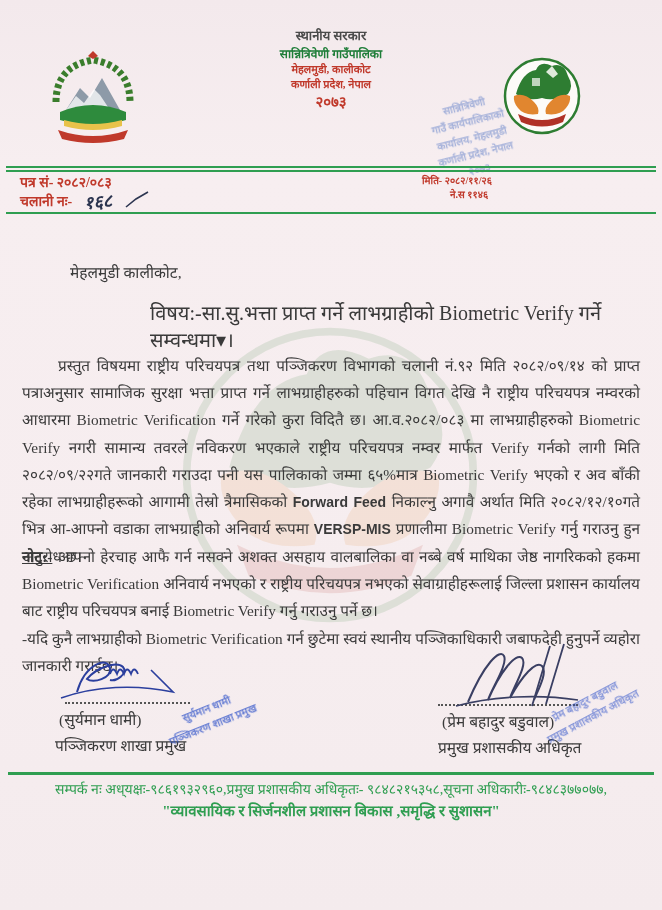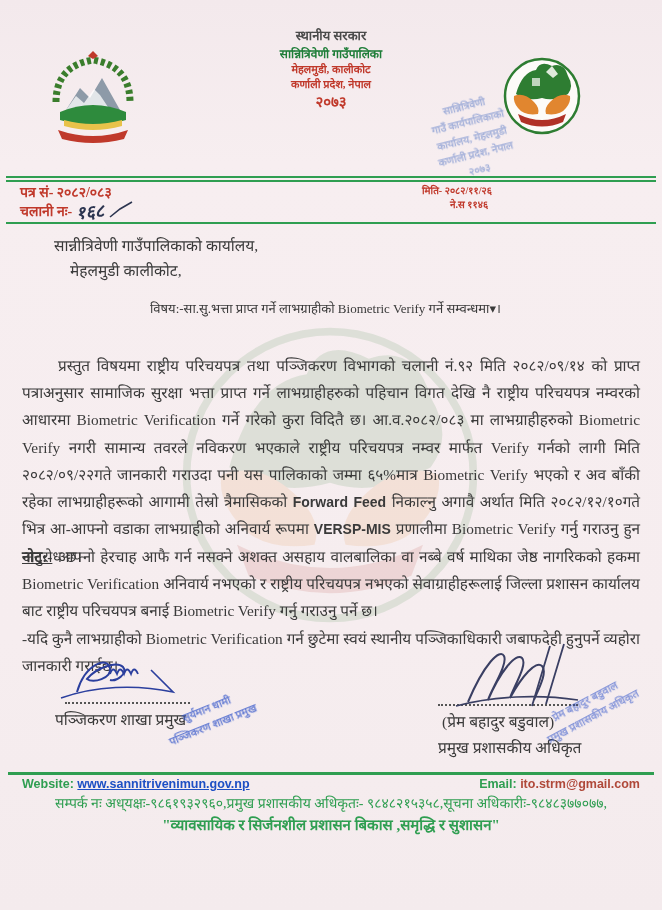--- a/index.html
+++ b/index.html
@@ -15,34 +15,34 @@
   .hd-office{font-size:30px;font-weight:bold;color:#c0392b;margin-top:2px;}
   .hd-addr{font-size:11px;font-weight:bold;color:#c0392b;margin-top:1px;}
   .hd-year{font-size:15px;font-weight:bold;color:#c0392b;margin-top:1px;}
   .emblem{position:absolute;top:50px;left:42px;width:102px;height:96px;}
   .logo-right{position:absolute;top:56px;left:502px;width:80px;height:80px;}
   .hd-stamp{position:absolute;top:98px;left:402px;width:140px;transform:rotate(-14deg);
             color:#6d88cb;opacity:.6;filter:blur(.4px);text-align:center;
             font-size:10.5px;line-height:1.55;font-weight:bold;}
   .hd-stamp span{display:block;}
   
-  .ref-band{position:absolute;top:180px;left:6px;right:6px;height:40px;
+  .ref-band{position:absolute;top:170px;left:6px;right:6px;height:40px;
             border-top:2px solid #2f9e51;border-bottom:2px solid #2f9e51;}
   .ref-band::before{content:"";position:absolute;top:-6px;left:0;right:0;border-top:2px solid #2f9e51;}
   .ref-left{position:absolute;left:14px;top:2px;font-size:14px;color:#c0392b;font-weight:bold;line-height:1.35;}
-  .chalani-row{display:flex;align-items:flex-start;gap:4px;}
+  .chalani-row{display:flex;align-items:flex-start;gap:12px;}
   .chalani-hand{font-family:"DejaVu Sans",sans-serif;font-style:italic;font-weight:bold;
                 color:#2c3550;font-size:18px;transform:rotate(-5deg);margin-top:-3px;}
   .ref-right{position:absolute;left:416px;top:2px;font-size:10px;color:#c0392b;font-weight:bold;line-height:1.4;}
   .ref-right .regno{margin-left:28px;font-weight:bold;}
   
   .addressee{position:absolute;top:234px;left:40px;font-size:15.5px;line-height:1.6;color:#3a3a3a;}
   .addr-l2{margin-left:14px;}
-  .addr-l3{margin-left:30px;}
-  .subject{position:absolute;top:299px;left:150px;font-size:13px;color:#3a3a3a;}
+  .addr-l3{margin-left:30px;margin-top:27px;}
+  .subject{position:absolute;top:299px;left:150px;font-size:20px;color:#3a3a3a;}
   .para{position:absolute;left:22px;width:618px;text-align:justify;
         font-size:15.3px;line-height:1.78;color:#3a3a3a;}
   .para.p1{top:352px;text-indent:36px;}
   .para.note{top:543px;}
   .para.note p{margin:0;}
   .note-label{font-weight:bold;text-decoration:underline;}
   b.latin{font-family:"Liberation Sans",sans-serif;font-size:14px;}
   
   .sig-block{position:absolute;width:230px;color:#3a3a3a;}
   .sig-left{top:652px;left:55px;}
@@ -128,21 +128,20 @@
 
   <svg class="watermark" viewBox="0 0 80 80">
     <circle cx="40" cy="40" r="37" fill="none" stroke="#2e7d32" stroke-width="2"></circle>
     <path d="M14 38 Q20 16 34 14 Q38 4 50 10 Q62 6 66 20 Q72 30 66 38 Q52 46 40 42 Q26 46 14 38z" fill="#2e7d32"></path>
     <path d="M12 40 q10 -4 20 6 q6 6 4 12 q-14 2 -20 -6 q-5 -6 -4 -12z" fill="#e1862f"></path>
     <path d="M68 40 q-10 -4 -20 6 q-6 6 -4 12 q14 2 20 -6 q5 -6 4 -12z" fill="#e1862f"></path>
     <path d="M16 58 q24 12 48 0 l-3 8 q-21 9 -42 0z" fill="#b03227"></path>
   </svg>
 
   <div class="addressee">
-    <div class="addr-l2">सान्नीत्रिवेणी गाउँपालिकाको कार्यालय,</div>
     <div class="addr-l3">मेहलमुडी कालीकोट,</div>
   </div>
 
   <div class="subject">विषय:-सा.सु.भत्ता प्राप्त गर्ने लाभग्राहीको Biometric Verify गर्ने सम्वन्धमा▾।</div>
 
   <div class="para p1">
     <span>प्रस्तुत विषयमा राष्ट्रीय परिचयपत्र तथा पञ्जिकरण विभागको चलानी नं.९२ मिति २०८२/०९/१४ को प्राप्त पत्राअनुसार सामाजिक सुरक्षा भत्ता प्राप्त गर्ने लाभग्राहीहरुको पहिचान विगत देखि नै राष्ट्रीय परिचयपत्र नम्वरको आधारमा Biometric Verification गर्ने गरेको कुरा विदितै छ। आ.व.२०८२/०८३ मा लाभग्राहीहरुको Biometric Verify नगरी सामान्य तवरले नविकरण भएकाले राष्ट्रीय परिचयपत्र नम्वर मार्फत Verify गर्नको लागी मिति २०८२/०९/२२गते जानकारी गराउदा पनी यस पालिकाको जम्मा ६५%मात्र Biometric Verify भएको र अव बाँकी रहेका लाभग्राहीहरूको आगामी तेस्रो त्रैमासिकको </span><b class="latin">Forward Feed</b><span> निकाल्नु अगावै अर्थात मिति २०८२/१२/१०गते भित्र आ-आफ्नो वडाका लाभग्राहीको अनिवार्य रूपमा </span><b class="latin">VERSP-MIS</b><span> प्रणालीमा Biometric Verify गर्नु गराउनु हुन अनुरोध छ।</span>
   </div>
 
   <div class="para note">
@@ -150,20 +149,21 @@
     <p><span>-यदि कुनै लाभग्राहीको Biometric Verification गर्न छुटेमा स्वयं स्थानीय पञ्जिकाधिकारी जबाफदेही हुनुपर्ने व्यहोरा  जानकारी गराईछ।</span></p>
   </div>
 
   <div class="sig-block sig-left">
     <svg class="sig-svg" width="150" height="58" viewBox="0 0 150 58">
       <path d="M22 40 C 30 12, 52 4, 55 16 C 57 26, 38 32, 32 27 C 42 15, 62 9, 68 15 C 73 21, 62 30, 55 28" stroke="#2b3f9e" stroke-width="2" fill="none"></path>
       <path d="M55 22 q3 -9 7 0 q3 -9 7 0 q3 -9 7 0 q3 -9 7 0" stroke="#2b3f9e" stroke-width="1.8" fill="none"></path>
       <path d="M6 46 C 40 34, 80 32, 118 40 L 96 18" stroke="#2b3f9e" stroke-width="1.6" fill="none"></path>
     </svg>
     <div class="dotline"></div>
+    <div class="sig-name">(सुर्यमान धामी)</div>
     <div class="sig-title">पञ्जिकरण शाखा प्रमुख</div>
     <div class="sig-stamp stamp-l">
       <span>सुर्यमान धामी</span>
       <span>पञ्जिकरण शाखा प्रमुख</span>
     </div>
   </div>
 
   <div class="sig-block sig-right">
     <svg class="sig-svg" width="180" height="72" viewBox="0 0 180 72">
       <path d="M30 62 C 46 24, 62 8, 66 16 C 70 24, 54 48, 50 60 C 62 32, 78 12, 84 18 C 90 24, 76 46, 72 58 C 84 36, 98 20, 104 26 C 110 32, 100 50, 96 60" stroke="#3a3f63" stroke-width="2" fill="none"></path>
@@ -173,27 +173,17 @@
     <div class="dotline" style="width:140px;margin-left:0"></div>
     <div class="sig-name">(प्रेम बहादुर बडुवाल)</div>
     <div class="sig-title">प्रमुख प्रशासकीय अधिकृत</div>
     <div class="sig-stamp stamp-r">
       <span>प्रेम बहादुर बडुवाल</span>
       <span>प्रमुख प्रशासकीय अधिकृत</span>
     </div>
   </div>
 
   <div class="footer">
-    <div class="foot-row">
-      <div>
-        <span class="foot-label">Website:</span>
-        <span class="foot-url">www.sannitrivenimun.gov.np</span>
-      </div>
-      <div>
-        <span class="foot-label">Email:</span>
-        <span class="foot-email">ito.strm@gmail.com</span>
-      </div>
-    </div>
     <div class="foot-contact">सम्पर्क नः अध्‌यक्षः-९८६१९३२९६०,प्रमुख प्रशासकीय अधिकृतः- ९८४८२१५३५८,सूचना अधिकारीः-९८४८३७७०७७,</div>
     <div class="foot-slogan">"व्यावसायिक र सिर्जनशील प्रशासन बिकास ,समृद्धि र सुशासन"</div>
   </div>
 
 </div>
 
 </body></html>

